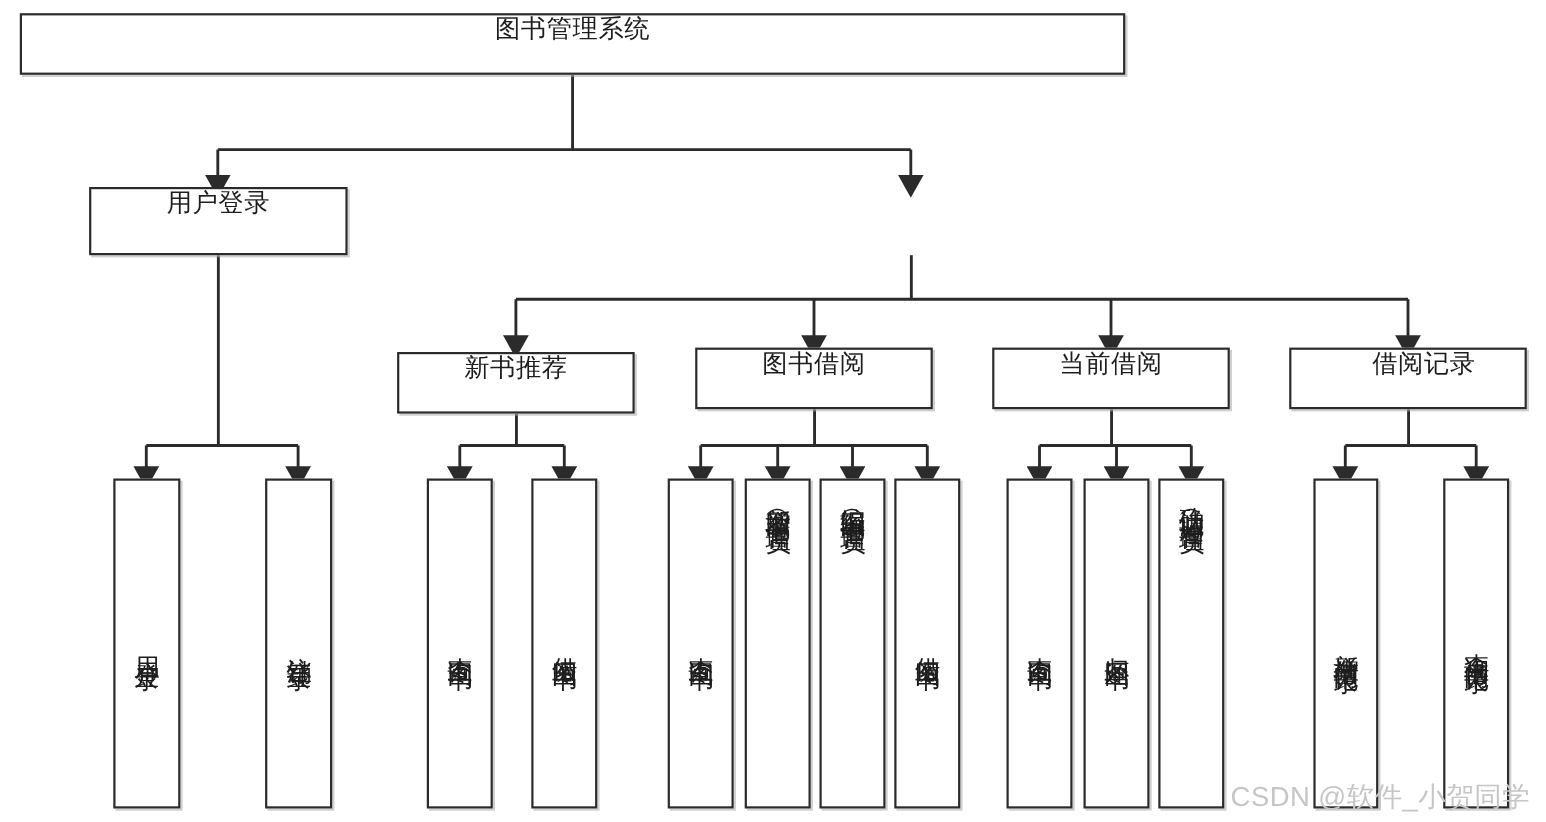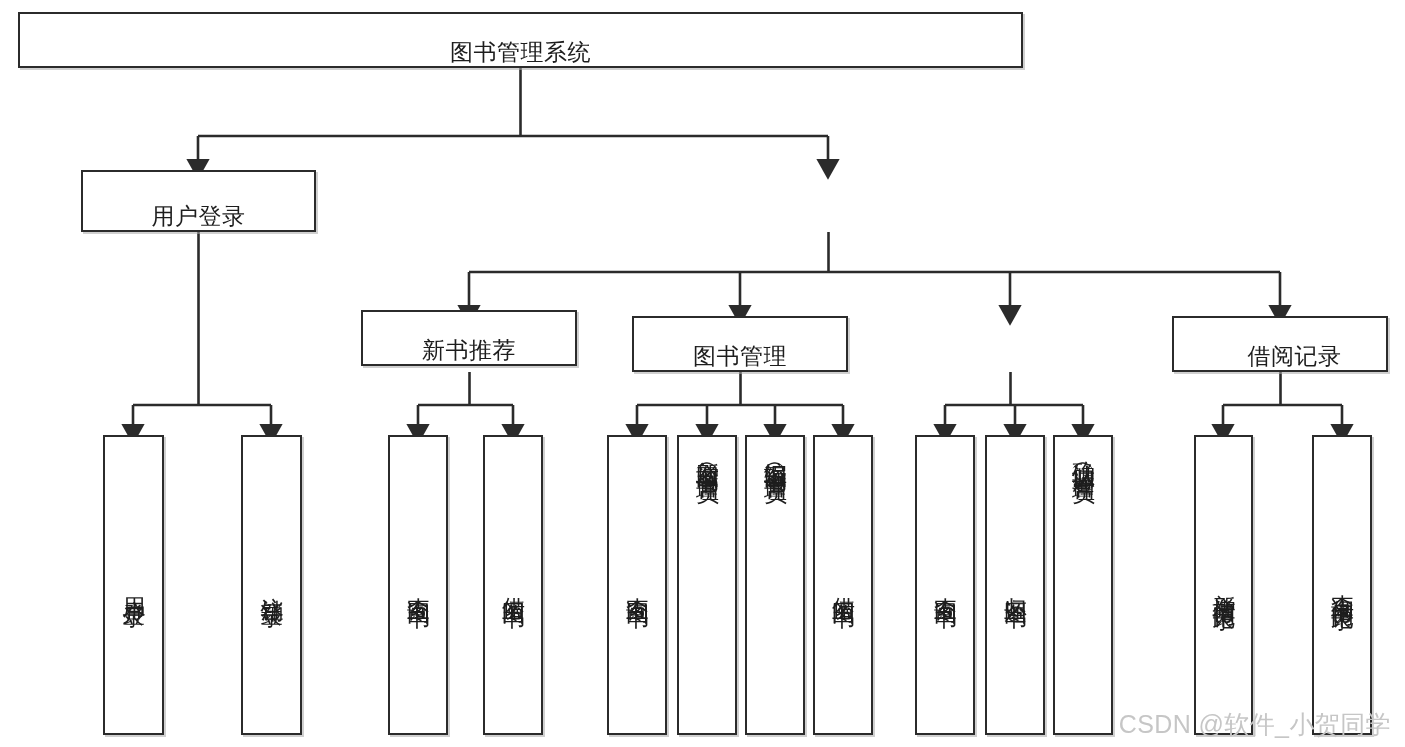--- a/index.html
+++ b/index.html
@@ -35,21 +35,21 @@
   }
   .node-label {
     color: #1d1d1d;
     font-size: 23px;
     line-height: 1.12;
     letter-spacing: 0.5px;
     white-space: nowrap;
   }
   .node-box.horizontal {
     display: flex;
-    align-items: flex-end;
+    align-items: flex-start;
     justify-content: center;
   }
   .node-box.vertical {
     display: flex;
     justify-content: center;
   }
   .node-box.vertical .node-label {
     writing-mode: vertical-rl;
     text-orientation: upright;
     letter-spacing: 3px;
@@ -125,25 +125,28 @@
   </svg>
 
   <div class="node-box horizontal" style="left:18px; top:12px; width:1005px; height:56px;">
     <span class="node-label">图书管理系统</span>
   </div>
 
   <div class="node-box horizontal" style="left:81px; top:170px; width:235px; height:62px;">
     <span class="node-label">用户登录</span>
   </div>
 
-  <div class="node-box horizontal" style="left:361px; top:310px; width:216px; height:56px;">
+  <div class="node-box horizontal" style="left:361px; top:320px; width:216px; height:56px;">
     <span class="node-label">新书推荐</span>
   </div>
   <div class="node-box horizontal" style="left:632px; top:316px; width:216px; height:56px;">
-    <span class="node-label">图书管理</span>
+    <span class="node-label">图书借阅</span>
+  </div>
+  <div class="node-box horizontal" style="left:902px; top:316px; width:216px; height:56px;">
+    <span class="node-label">当前借阅</span>
   </div>
   <div class="node-box horizontal" style="left:1172px; top:316px; width:216px; height:56px;padding-left:29px;">
     <span class="node-label">借阅记录</span>
   </div>
 
   <div class="node-box vertical align-middle" style="left:103px; top:435px; width:61px; height:300px;">
     <span class="node-label">用户登录</span>
   </div>
   <div class="node-box vertical align-middle" style="left:241px; top:435px; width:61px; height:300px;">
     <span class="node-label">注销登录</span>

